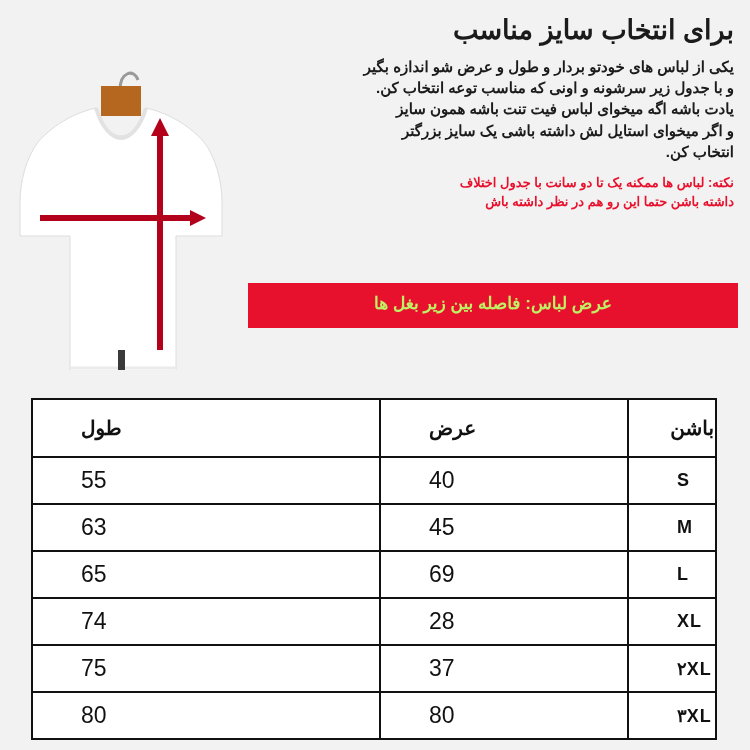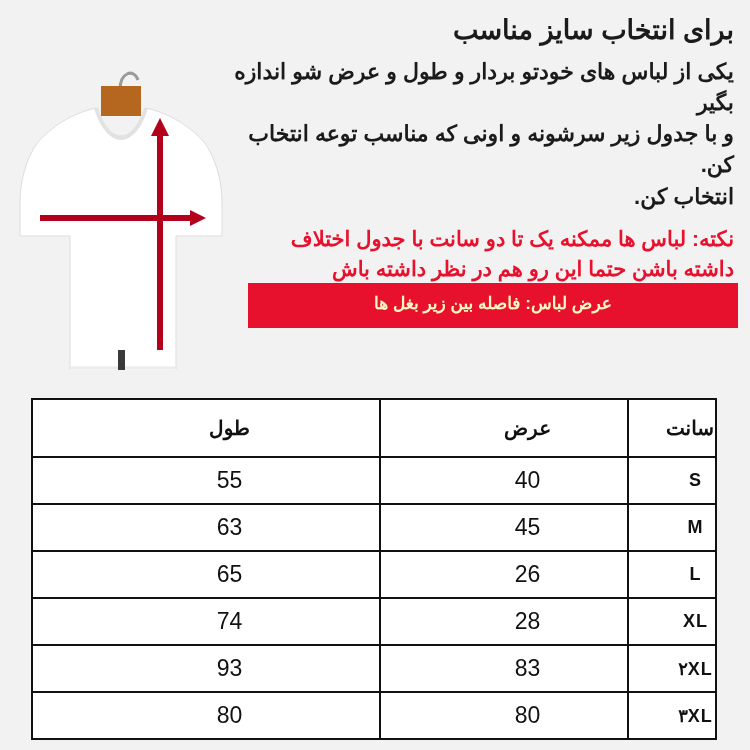--- a/index.html
+++ b/index.html
@@ -49,42 +49,42 @@
   }
   .headline {
     font-size: 27px;
     font-weight: bold;
     color: #1b1b1b;
     line-height: 1.25;
     margin: 6px 4px 8px 0;
     letter-spacing: 0px;
   }
   .para {
-    font-size: 22px;
+    font-size: 15px;
     font-weight: bold;
     color: #1b1b1b;
     line-height: 1.42;
     margin: 0 4px 0 0;
   }
   .note {
     margin: 12px 4px 0 0;
-    font-size: 21px;
+    font-size: 13px;
     font-weight: bold;
     color: #e8112d;
     line-height: 1.42;
   }
 
   
   .banner {
     position: absolute;
     right: 12px;
     top: 283px;
     width: 490px;
     background: #e8112d;
-    color: #fef9c3;
+    color: #bef264;
     padding: 9px 12px 11px 12px;
     box-sizing: border-box;
   }
   .banner-line {
     font-size: 17px;
     font-weight: bold;
     line-height: 1.45;
     text-align: center;
     white-space: nowrap;
   }
@@ -97,21 +97,21 @@
     width: 684px;
   }
   table.sizes {
     border-collapse: collapse;
     width: 684px;
     background: #ffffff;
     table-layout: fixed;
   }
   table.sizes th, table.sizes td {
     border: 2px solid #111111;
-    text-align: center;
+    text-align: left;
     color: #111111;
     background: #ffffff;
     padding-left: 48px;
   }
   table.sizes th {
     font-size: 20px;
     font-weight: bold;
     height: 54px;
   }
   table.sizes td {
@@ -171,20 +171,22 @@
         </g>
       </svg>
     </div>
 
     <div class="textcol">
       <div class="headline">برای انتخاب سایز مناسب</div>
 
       <div class="para">
         <div>یکی از لباس های خودتو بردار و طول و عرض شو اندازه بگیر</div>
         <div>و با جدول زیر سرشونه و اونی که مناسب توعه انتخاب کن.</div>
+        <div>یادت باشه اگه میخوای لباس فیت تنت باشه همون سایز</div>
+        <div>و اگر میخوای استایل لش داشته باشی یک سایز بزرگتر</div>
         <div>انتخاب کن.</div>
       </div>
 
       <div class="note">
         <div>نکته: لباس ها ممکنه یک تا دو سانت با جدول اختلاف</div>
         <div>داشته باشن حتما این رو هم در نظر داشته باش</div>
       </div>
     </div>
 
     <div class="banner">
@@ -195,50 +197,50 @@
 
   <div class="table-wrap">
     <table class="sizes">
       <colgroup>
         <col class="c-size">
         <col class="c-width">
         <col class="c-len">
       </colgroup>
       <thead>
         <tr>
-          <th>سانت</th>
+          <th>باشن</th>
           <th>عرض</th>
           <th>طول</th>
         </tr>
       </thead>
       <tbody>
         <tr>
           <td class="size-label">S</td>
           <td class="val">40</td>
           <td class="val">55</td>
         </tr>
         <tr>
           <td class="size-label">M</td>
           <td class="val">45</td>
           <td class="val">63</td>
         </tr>
         <tr>
           <td class="size-label">L</td>
-          <td class="val">26</td>
+          <td class="val">69</td>
           <td class="val">65</td>
         </tr>
         <tr>
           <td class="size-label">XL</td>
           <td class="val">28</td>
           <td class="val">74</td>
         </tr>
         <tr>
           <td class="size-label">۲XL</td>
-          <td class="val">83</td>
-          <td class="val">93</td>
+          <td class="val">37</td>
+          <td class="val">75</td>
         </tr>
         <tr>
           <td class="size-label">۳XL</td>
           <td class="val">80</td>
           <td class="val">80</td>
         </tr>
       </tbody>
     </table>
   </div>
 

